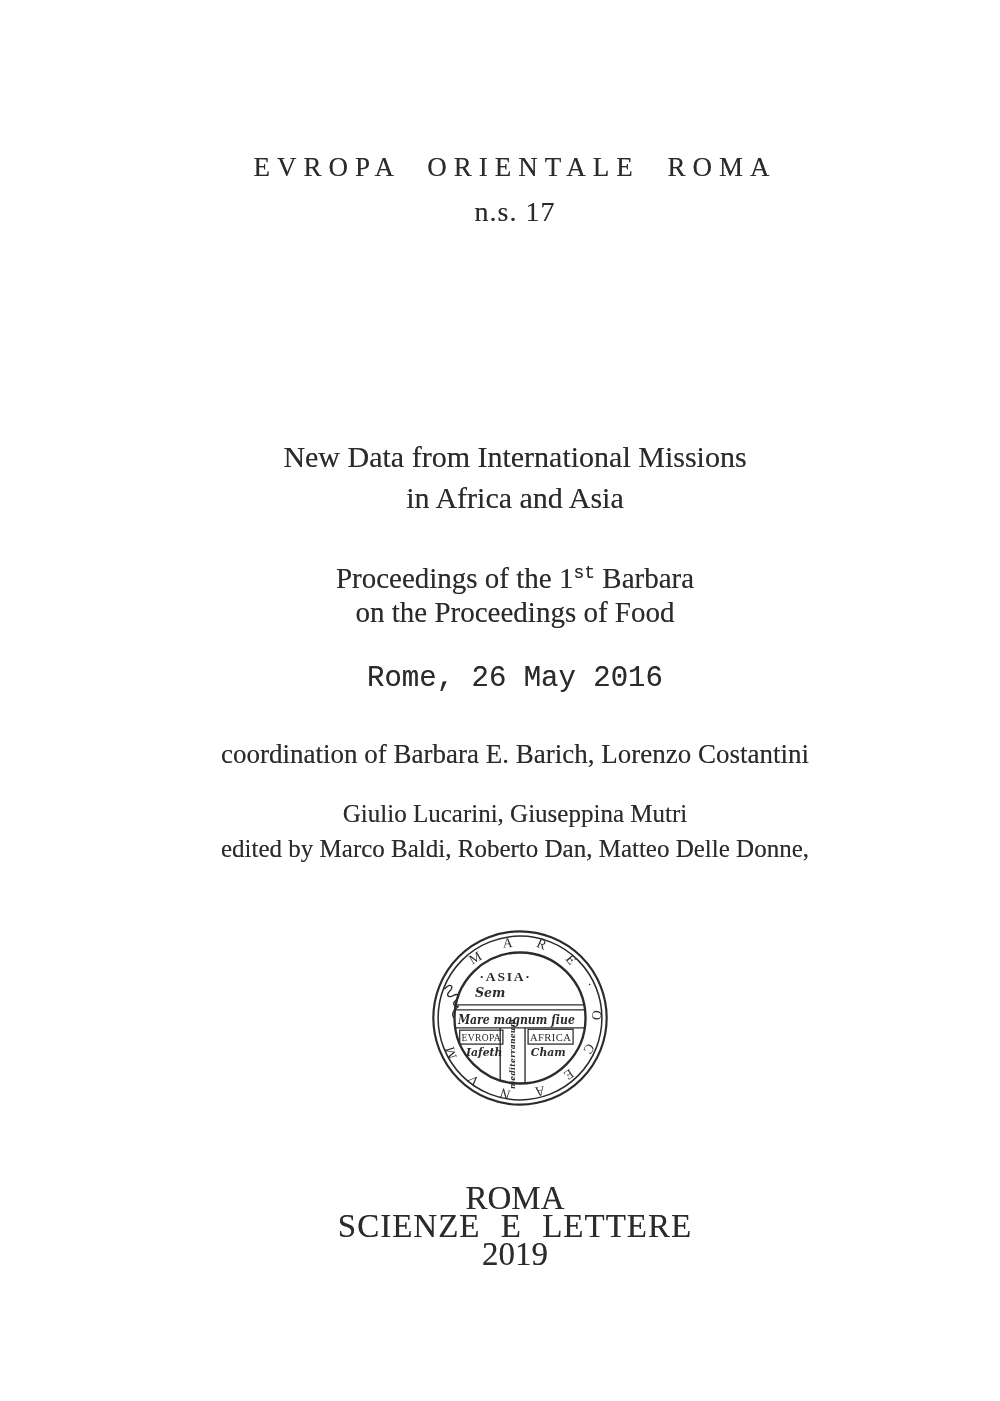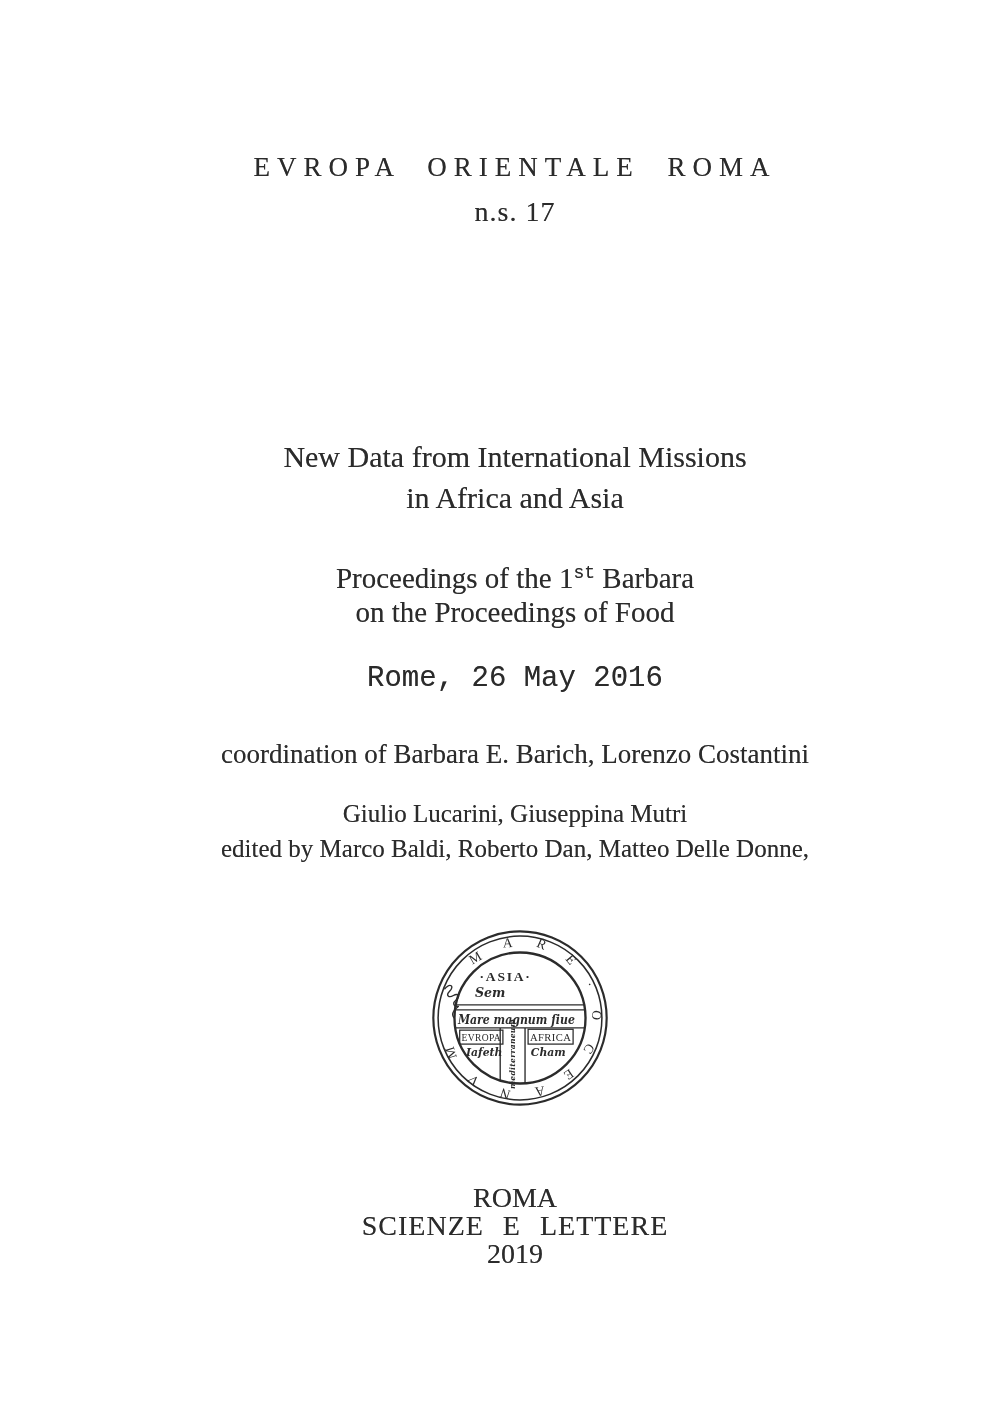--- a/index.html
+++ b/index.html
@@ -19,21 +19,21 @@
   }
   .series-title   { top: 152px; font-size: 27px; letter-spacing: 7px; word-spacing: 14px; }
   .series-number  { top: 196px; font-size: 28px; letter-spacing: 1px; }
   .book-title     { top: 328px; font-size: 57px; font-weight: normal; letter-spacing: 0.5px; }
   .subtitle       { top: 436px; font-size: 30px; line-height: 41px; }
   .proceedings    { top: 556px; font-size: 29px; line-height: 34px; }
   .proceedings sup{ font-size: 18px; vertical-align: 10px; font-family: Liberation Mono, monospace; }
   .event-line     { top: 662px; font-size: 29px; font-family: Liberation Mono, monospace; }
   .coordination   { top: 731px; font-size: 27px; margin-top: 8px; }
   .edited         { top: 796px; font-size: 25px; line-height: 35px; }
-  .publisher      { top: 1184px; font-size: 28px; line-height: 28px; }
+  .publisher      { top: 1184px; font-size: 33px; line-height: 28px; }
   .publisher-name { word-spacing: 11px; letter-spacing: 1px; }
   .logo-wrap      { position: absolute; left: 430px; top: 928px; width: 180px; height: 180px; }
 
   
   svg text { fill: #2b2b2b; }
   .ring-text { font-family: "Liberation Serif", serif; font-size: 15px; letter-spacing: 25px; }
   .map-caps  { font-family: "Liberation Serif", serif; font-size: 12.5px; letter-spacing: 0.5px; }
   .asia-caps { font-family: "Liberation Serif", serif; font-size: 15px; letter-spacing: 2px; font-weight: 600; }
   .gothic    { font-family: "DejaVu Serif", serif; font-style: italic; font-weight: 600; }
   .band-txt  { font-size: 13.5px; }

